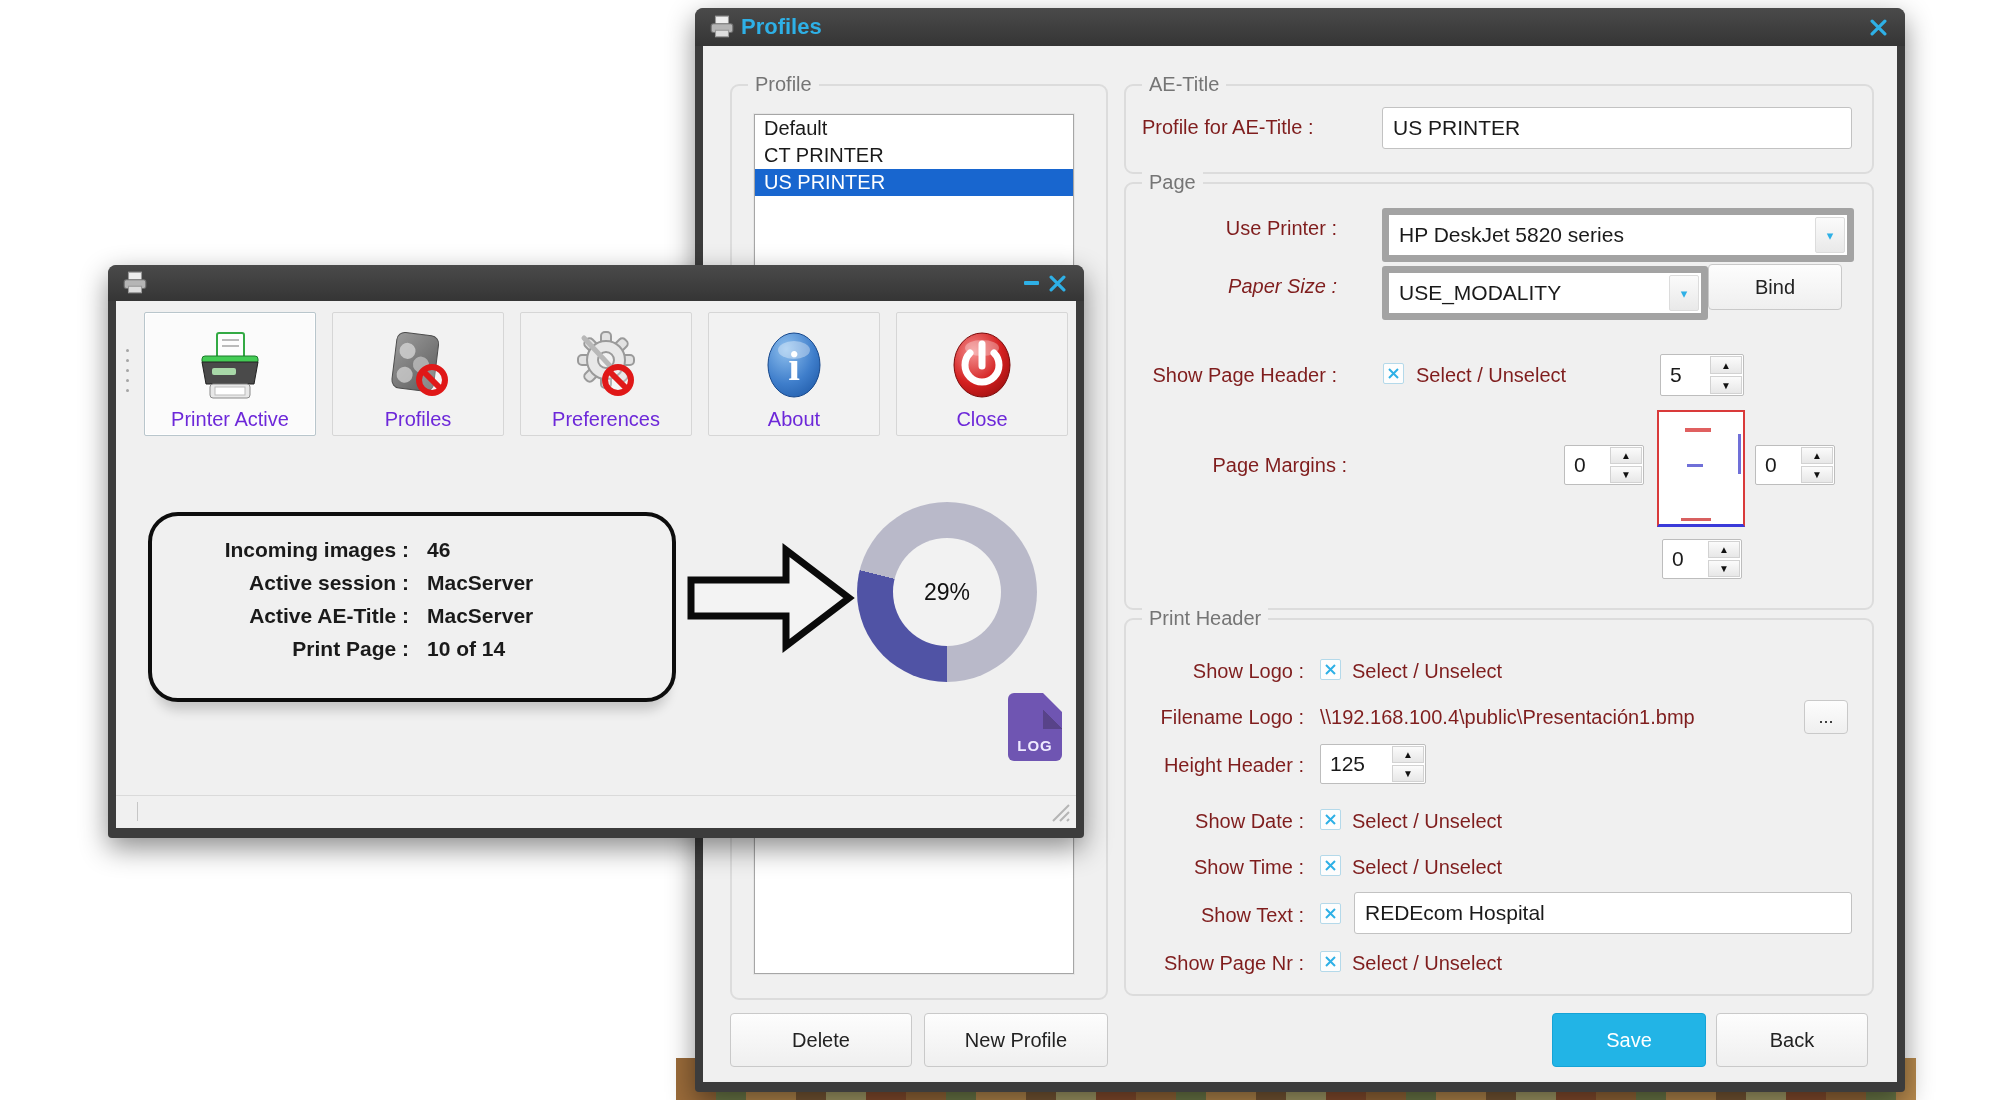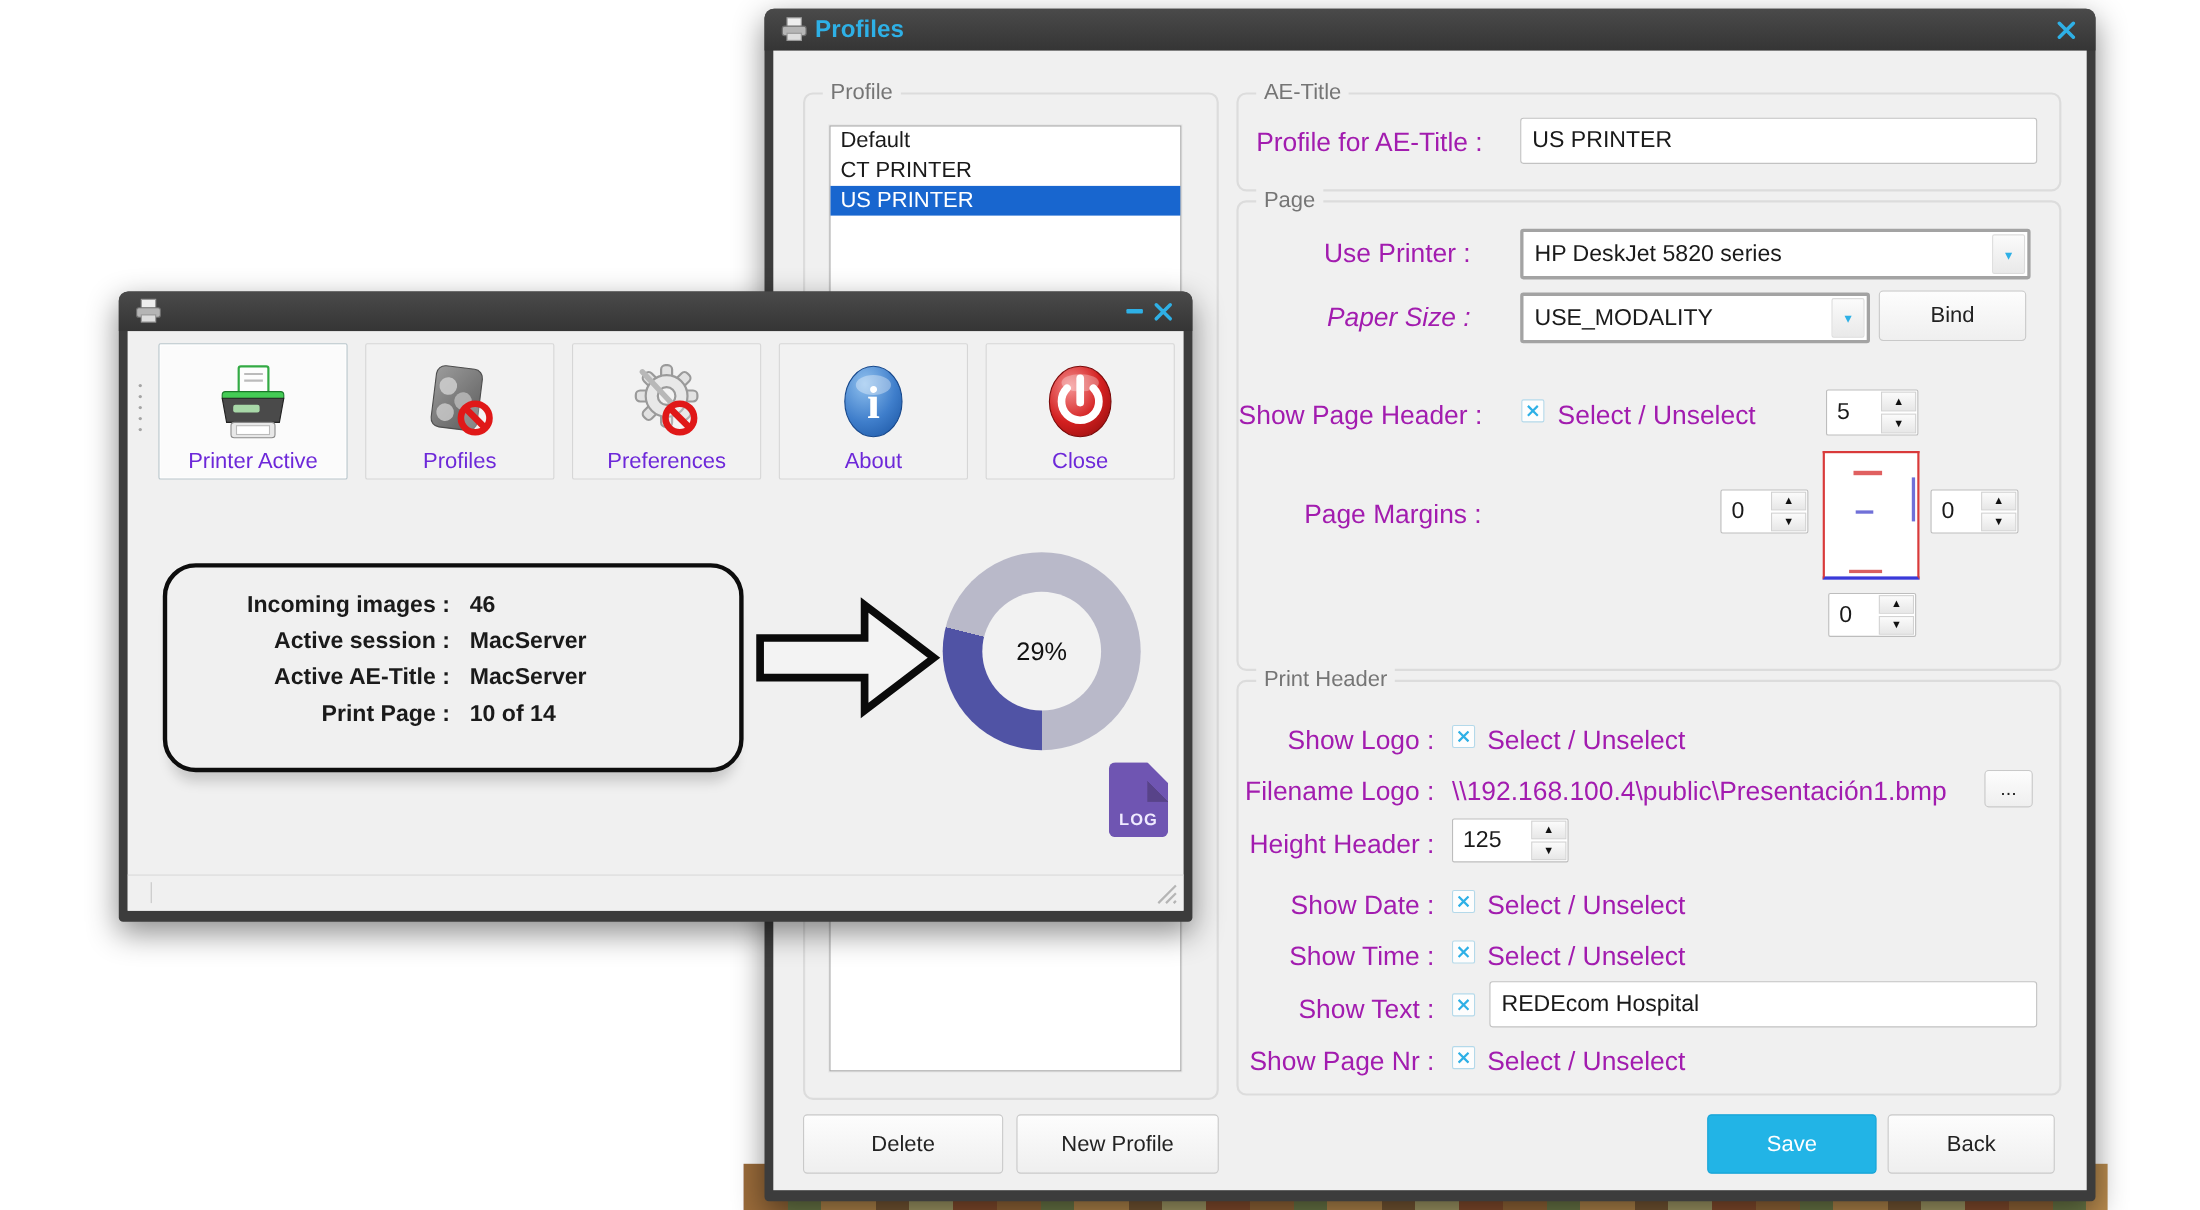--- a/index.html
+++ b/index.html
@@ -19,27 +19,27 @@
   .titlebar .spacer{flex:1;}
   .tb-btn{display:flex;align-items:center;justify-content:center;width:26px;height:24px;cursor:default;}
   .min-dash{width:15px;height:4px;background:#2eb0e6;border-radius:1px;}
   .content{position:absolute;left:8px;right:8px;top:38px;bottom:10px;background:#f0f0f0;overflow:hidden;}
 
   
   .group{position:absolute;border:2px solid #dcdcdc;border-radius:9px;}
   .group-label{position:absolute;top:-13px;left:16px;background:#f0f0f0;padding:0 7px;
        color:#757575;font-size:20px;}
 
-  .lbl{position:absolute;font-size:24px;color:#a21caf;white-space:nowrap;}
+  .lbl{position:absolute;font-size:20px;color:#7f1d1d;white-space:nowrap;}
   .r-lbl{text-align:right;}
 
   
   .field{position:absolute;background:#fff;border:1px solid #c2c2c2;border-radius:3px;
        font-size:21px;display:flex;align-items:center;padding-left:10px;white-space:nowrap;overflow:hidden;}
-  .combo{position:absolute;background:#fff;border:3px solid #a3a3a3;border-radius:3px;display:flex;}
+  .combo{position:absolute;background:#fff;border:7px solid #a3a3a3;border-radius:3px;display:flex;}
   .combo-val{flex:1;display:flex;align-items:center;padding-left:10px;font-size:21px;white-space:nowrap;overflow:hidden;}
   .combo-btn{width:28px;margin:2px;background:linear-gradient(#fbfbfb,#e9e9e9);
        border:1px solid #dcdcdc;border-radius:2px;display:flex;align-items:center;justify-content:center;
        color:#2eb0e6;font-size:13px;}
   .spinner{position:absolute;background:#fff;border:1px solid #bdbdbd;border-radius:2px;display:flex;}
   .spin-val{flex:1;display:flex;align-items:center;padding-left:9px;font-size:21px;}
   .spin-btns{width:34px;display:flex;flex-direction:column;}
   .spin-btn{flex:1;margin:1px;background:linear-gradient(#fbfbfb,#e7e7e7);border:1px solid #d2d2d2;
        display:flex;align-items:center;justify-content:center;font-size:10px;color:#111;}
   .cb{position:absolute;width:19px;height:19px;background:#fdfdfd;border:1px solid #b4d9ea;border-radius:2px;

